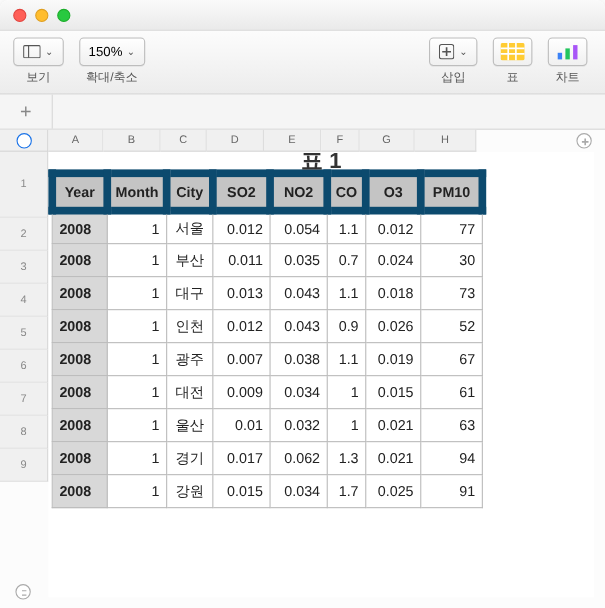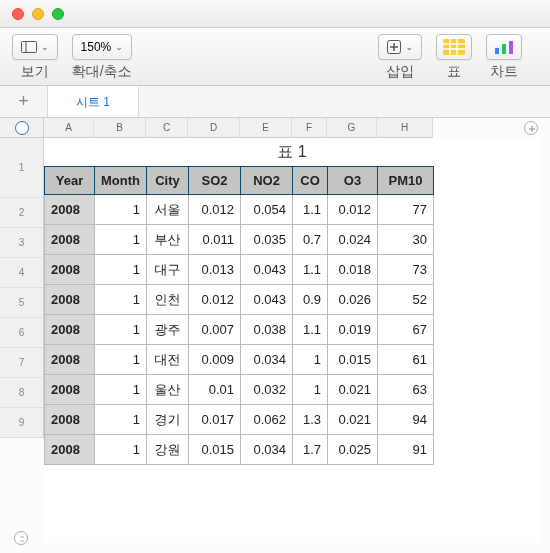--- a/index.html
+++ b/index.html
@@ -6,38 +6,38 @@
 body { font-family: -apple-system, "Helvetica Neue", Arial, sans-serif; background: #fff; }
 .window { width: 550px; height: 553px; background: #fff; border-radius: 8px 8px 0 0; box-shadow: 0 2px 10px rgba(0,0,0,0.15); overflow: hidden; position: relative; }
 .titlebar { height: 28px; background: linear-gradient(#fafafa,#eaeaea); display: flex; align-items: center; padding-left: 12px; gap: 8px; border-bottom: 1px solid #d0d0d0; }
 .tlight { width: 12px; height: 12px; border-radius: 50%; }
 .red { background: #ff5f57; border:1px solid #e24640;}
 .yel { background: #ffbd2e; border:1px solid #dfa023;}
 .grn { background: #28c940; border:1px solid #1dad2b;}
 .toolbar { height: 58px; background: linear-gradient(#fcfcfc,#ececec); border-bottom: 1px solid #c8c8c8; display:flex; align-items:flex-start; padding: 6px 12px 0 12px; }
 .tb-group { display:flex; flex-direction:column; align-items:center; margin-right: 14px;}
 .tb-btn { height:26px; background: linear-gradient(#ffffff,#f0f0f0); border:1px solid #bdbdbd; border-radius:4px; display:flex; align-items:center; justify-content:center; font-size:12px; padding:0 8px; box-shadow:0 1px 0 rgba(0,0,0,0.05);}
-.tb-label { font-size:14px; color:#555; margin-top:3px; }
+.tb-label { font-size:11px; color:#555; margin-top:3px; }
 .spacer { flex:1; }
 .tabrow { height:32px; background:#f5f5f5; border-bottom:1px solid #d0d0d0; display:flex; align-items:center; }
 .plus-tab { width:48px; height:100%; display:flex; align-items:center; justify-content:center; color:#888; font-size:18px; border-right:1px solid #d8d8d8;}
 .sheet-tab { height:100%; padding:0 28px; display:flex; align-items:center; font-size:12px; color:#1a73e8; background:#fff; border-right:1px solid #d8d8d8; border-top:2px solid #fff;}
 .content { position:relative; background:#fcfcfc; height:calc(100% - 118px); }
 .gutter-top { position:absolute; top:0; left:0; right:0; height:20px; display:flex;}
 .gutter-corner { width:44px; height:20px; background:#f0f0f0; border-right:1px solid #d0d0d0; border-bottom:1px solid #d0d0d0; display:flex;align-items:center;justify-content:center;}
 .circle-handle { width:14px; height:14px; border:1.5px solid #1a73e8; border-radius:50%; background:#fff;}
 .circle-handle.gray { border-color:#aaa; }
 .col-head { width:50px; height:20px; background:#f0f0f0; border-right:1px solid #ddd; border-bottom:1px solid #d0d0d0; font-size:10px; color:#666; display:flex;align-items:center;justify-content:center;}
 .gutter-left { position:absolute; top:20px; left:0; width:44px; }
 .row-head { height:30px; background:#f0f0f0; border-bottom:1px solid #e0e0e0; border-right:1px solid #d0d0d0; font-size:10px; color:#888; display:flex; align-items:center; justify-content:center;}
 .row-head.first { height:60px; }
 .sheet-area { position:absolute; top:20px; left:44px; right:10px; bottom:10px; background:#fff;}
-.table-title { height:28px; display:flex; align-items:center; justify-content:center; font-size:16px; color:#333; }
+.table-title { height:16px; display:flex; align-items:center; justify-content:center; font-size:20px; color:#333;font-weight:bold; }
 .data-table { border-collapse:collapse; font-size:13px; }
-.data-table th { background:#c4c4c4; color:#222; font-weight:bold; border:1px solid #0c4a6e; padding:6px 4px; height:16px; text-align:center;}
+.data-table th { background:#c4c4c4; color:#222; font-weight:bold; border:7px solid #0c4a6e; padding:6px 4px; height:16px; text-align:center;}
 .data-table td { border:1px solid #bbb; padding:0 6px; height:30px; text-align:right; color:#222; background:#fff;}
 .data-table td.hcell { background:#d8d8d8; font-weight:bold; text-align:left;}
 .data-table td.city { text-align:center; }
 .col-year{width:50px;} .col-month{width:52px;} .col-city{width:42px;} .col-so2{width:52px;margin-top:30px;} .col-no2{width:52px;} .col-co{width:35px;} .col-o3{width:50px;} .col-pm{width:56px;}
 .right-handle{position:absolute; top:3px; right:12px; }
 .bottom-handle{position:absolute; bottom:8px; left:14px;}
 .chev{font-size:9px; margin-left:4px; color:#555;}
 svg{display:block;}
 </style>
 </head>
@@ -86,35 +86,34 @@
         <svg width="22" height="16" viewBox="0 0 22 16">
             <rect x="0" y="0" width="22" height="16" rx="2" fill="#ffcc33"></rect>
             <line x1="0" y1="5" x2="22" y2="5" stroke="#fff" stroke-width="1.5"></line>
             <line x1="0" y1="10" x2="22" y2="10" stroke="#fff" stroke-width="1.5"></line>
             <line x1="7" y1="0" x2="7" y2="16" stroke="#fff" stroke-width="1.5"></line>
             <line x1="14" y1="0" x2="14" y2="16" stroke="#fff" stroke-width="1.5"></line>
           </svg>
       </div>
       <div class="tb-label">표</div>
     </div>
-    <div class="tb-group" style="margin-right:16px;">
+    <div class="tb-group" style="margin-right:4px;">
       <div class="tb-btn" style="padding:0 6px;">
         <svg width="22" height="16" viewBox="0 0 22 16">
             <rect x="2" y="9" width="4" height="6" fill="#3b82f6"></rect>
             <rect x="9" y="5" width="4" height="10" fill="#22c55e"></rect>
             <rect x="16" y="2" width="4" height="13" fill="#a855f7"></rect>
           </svg>
       </div>
       <div class="tb-label">차트</div>
     </div>
   </div>
 
   <div class="tabrow">
     <div class="plus-tab">+</div>
-    <div class="sheet-tab">시트 1</div>
   </div>
 
   <div class="content">
     <div class="gutter-top">
       <div class="gutter-corner">
         <div class="circle-handle"></div>
       </div>
       <div id="col-letters" style="display:flex;">
           <div class="col-head" style="width: 50px;">A</div>
           <div class="col-head" style="width: 52px;">B</div>

